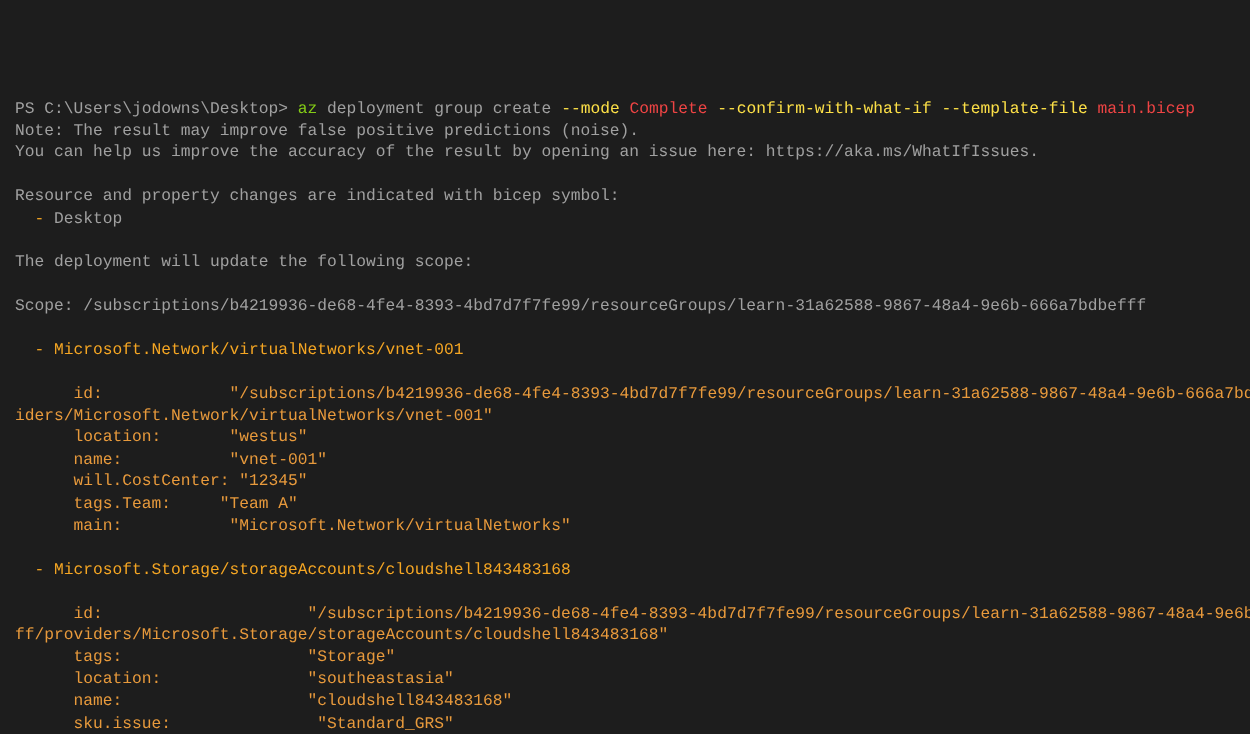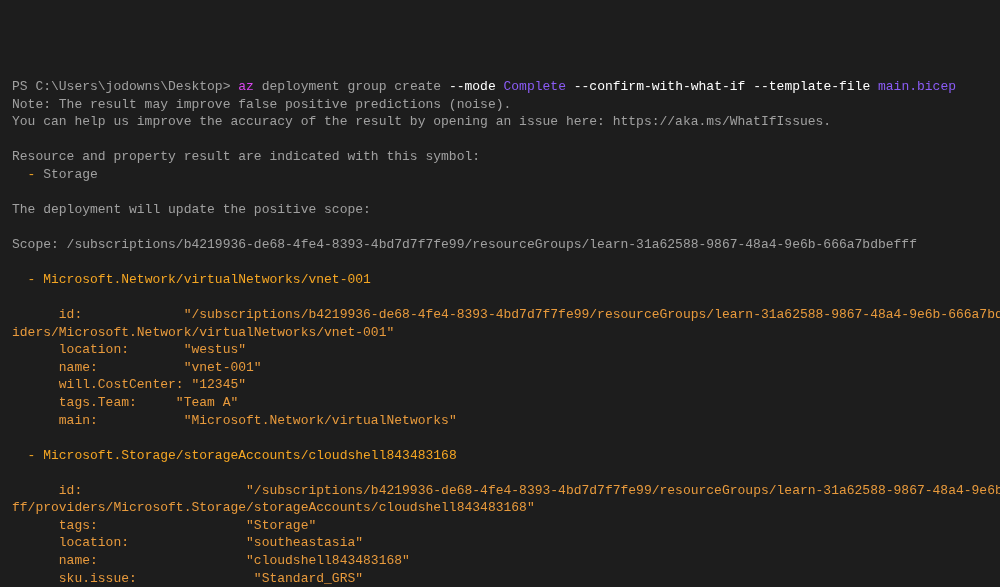--- a/index.html
+++ b/index.html
@@ -8,40 +8,40 @@
     background: #1d1d1d;
     color: #d4d4d4;
     font-family: Consolas, 'Courier New', monospace;
     font-size: 13px;
     line-height: 1.35;
     white-space: pre;
     width: 1000px;
     box-sizing: border-box;
   }
   .gray { color: #a0a0a0; text-align: right; }
-  .dim  { color: #ffffff; }
-  .yellow { color: #d946ef; }
+  .dim  { color: #fde047; }
+  .yellow { color: #84cc16; }
   .orange { color: #f5a623; }
   .orange2 { color: #e89a3c; font-family: Liberation Mono, monospace; }
-  .white { color: #8b5cf6; }
+  .white { color: #ef4444; }
   span[data-bind] { white-space: pre; }
 </style>
 </head>
 <body>
 
 
 
 <div><span class="gray" data-bind="prompt.prefix">PS C:\Users\jodowns\Desktop&gt; </span><span class="yellow" data-bind="prompt.cmd1">az</span><span class="gray" data-bind="prompt.cmd2"> deployment group create </span><span class="dim" data-bind="prompt.flag_mode">--mode</span><span class="white" data-bind="prompt.mode_val"> Complete </span><span class="dim" data-bind="prompt.flag_confirm">--confirm-with-what-if</span><span class="dim" data-bind="prompt.flag_template"> --template-file </span><span class="white" data-bind="prompt.template_val">main.bicep</span>
 <span class="gray" data-bind="notes.noise">Note: The result may improve false positive predictions (noise).</span>
 <span class="gray" data-bind="notes.help">You can help us improve the accuracy of the result by opening an issue here: https://aka.ms/WhatIfIssues.</span>
 
-<span class="gray" data-bind="legend.heading">Resource and property result are indicated with this symbol:</span>
-<span class="orange" data-bind="legend.delete_dash">  - </span><span class="gray" data-bind="legend.delete_label">Storage</span>
+<span class="gray" data-bind="legend.heading">Resource and property changes are indicated with bicep symbol:</span>
+<span class="orange" data-bind="legend.delete_dash">  - </span><span class="gray" data-bind="legend.delete_label">Desktop</span>
 
-<span class="gray" data-bind="scope.intro">The deployment will update the positive scope:</span>
+<span class="gray" data-bind="scope.intro">The deployment will update the following scope:</span>
 
 <span class="gray" data-bind="scope.line">Scope: /subscriptions/b4219936-de68-4fe4-8393-4bd7d7f7fe99/resourceGroups/learn-31a62588-9867-48a4-9e6b-666a7bdbefff</span>
 
 <span class="orange" data-bind="res1.dash">  - </span><span class="orange" data-bind="res1.title">Microsoft.Network/virtualNetworks/vnet-001</span>
 
 <span class="orange2" data-bind="res1.rows.0.k">      id:             </span><span class="orange2" data-bind="res1.rows.0.v">"/subscriptions/b4219936-de68-4fe4-8393-4bd7d7f7fe99/resourceGroups/learn-31a62588-9867-48a4-9e6b-666a7bdbefff/prov</span>
 <span class="orange2" data-bind="res1.rows.1.k">iders/Microsoft.Network/virtualNetworks/vnet-001"</span>
 <span class="orange2" data-bind="res1.rows.2.k">      location:       </span><span class="orange2" data-bind="res1.rows.2.v">"westus"</span>
 <span class="orange2" data-bind="res1.rows.3.k">      name:           </span><span class="orange2" data-bind="res1.rows.3.v">"vnet-001"</span>
 <span class="orange2" data-bind="res1.rows.4.k">      will.CostCenter:</span><span class="orange2" data-bind="res1.rows.4.v"> "12345"</span>

